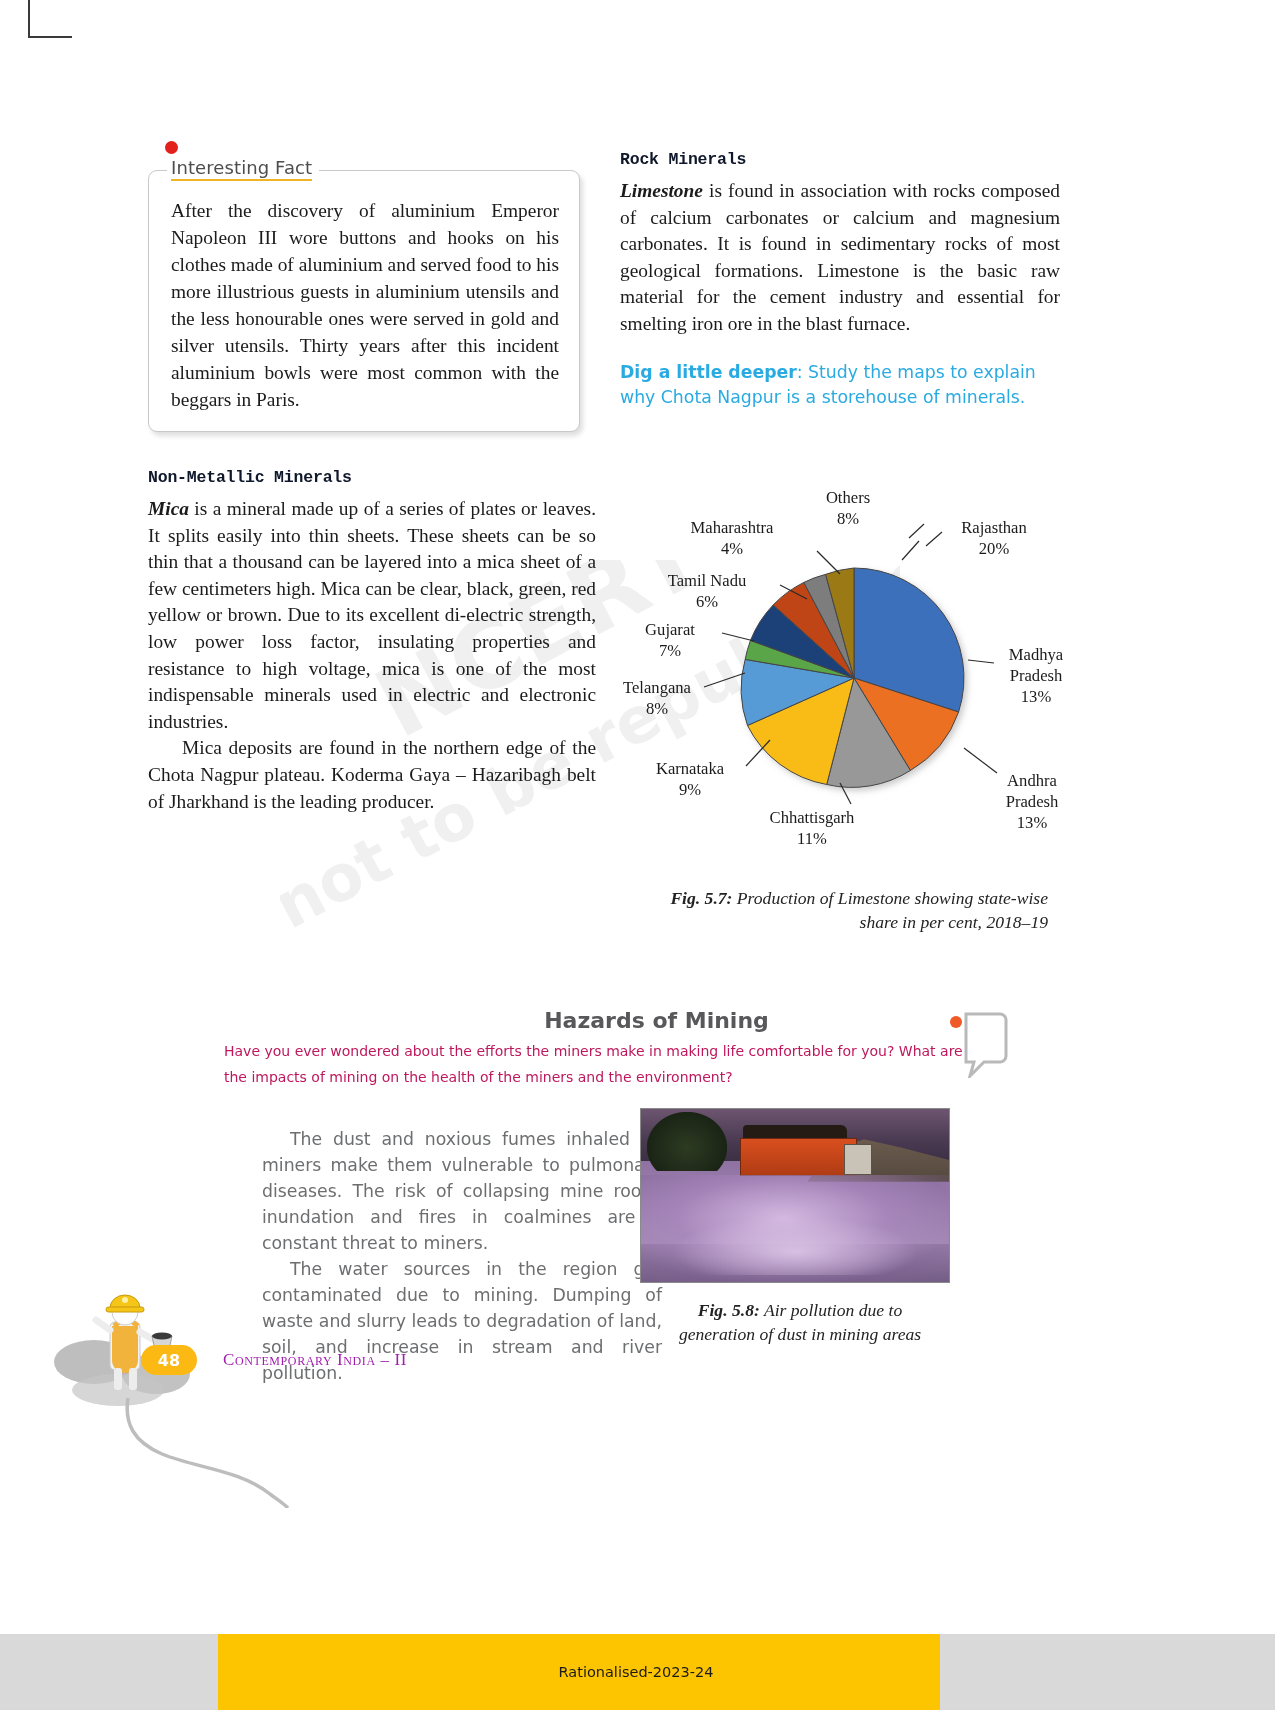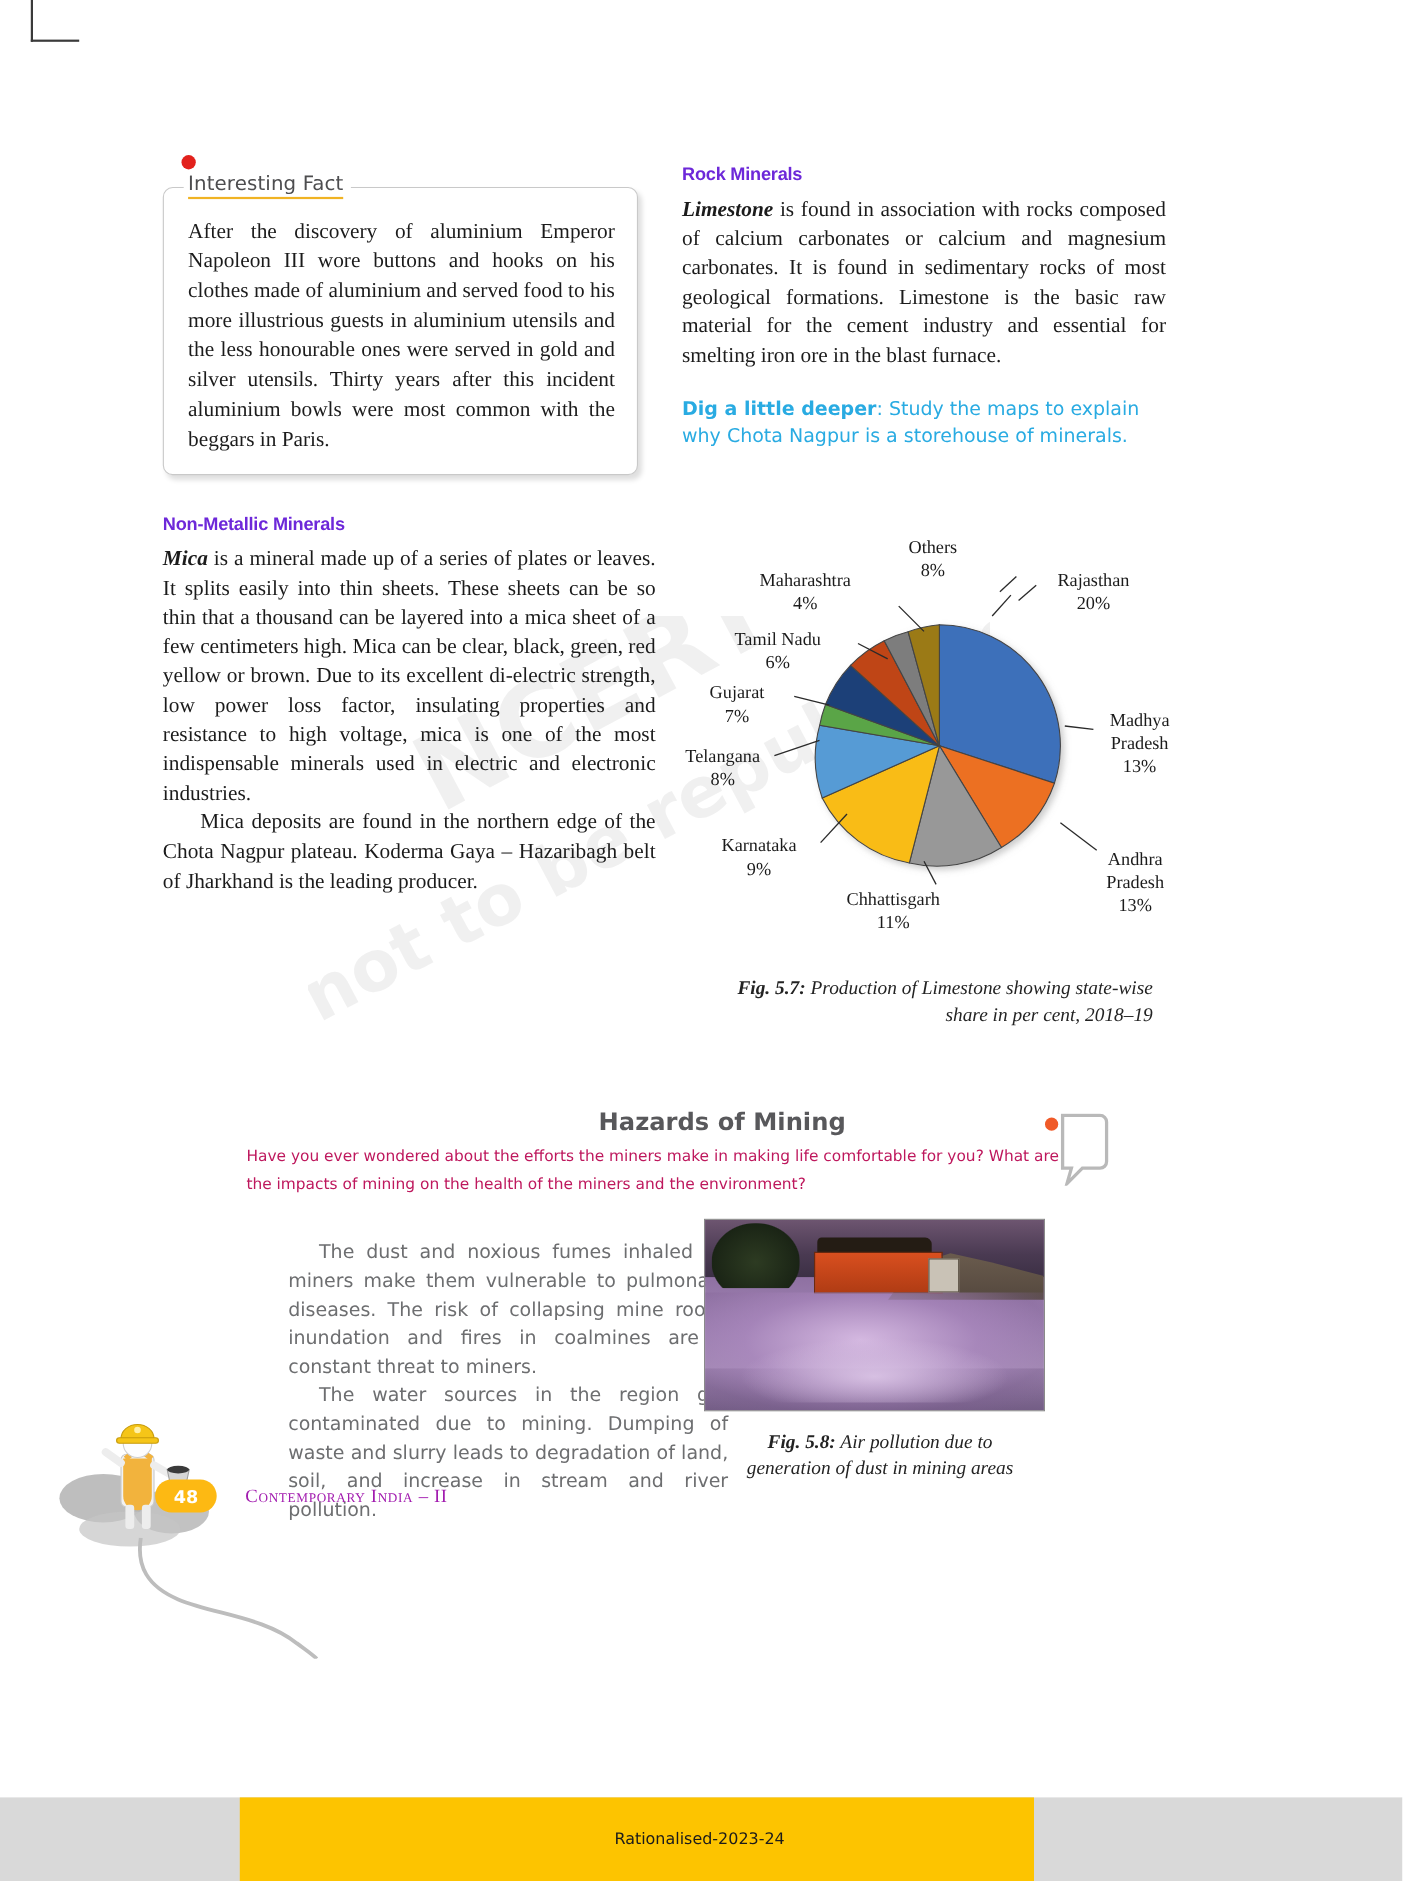--- a/index.html
+++ b/index.html
@@ -31,24 +31,24 @@
 
   
   .col-left {
     position: absolute; left: 148px; top: 150px; width: 448px;
   }
   .col-right {
     position: absolute; left: 620px; top: 150px; width: 440px;
   }
 
   h3.sec-head {
-    font-family: Liberation Sans, sans-serif;
+    font-family: Liberation Mono, monospace;
     font-size: 16.5px;
     font-weight: bold;
-    color: #6d28d9;
+    color: #0f172a;
     letter-spacing: -0.2px;
     margin-bottom: 9px;
   }
 
   p.body {
     font-family: "Liberation Serif", serif;
     font-size: 19.4px;
     line-height: 26.6px;
     color: #1b1b1b;
     text-align: justify;

